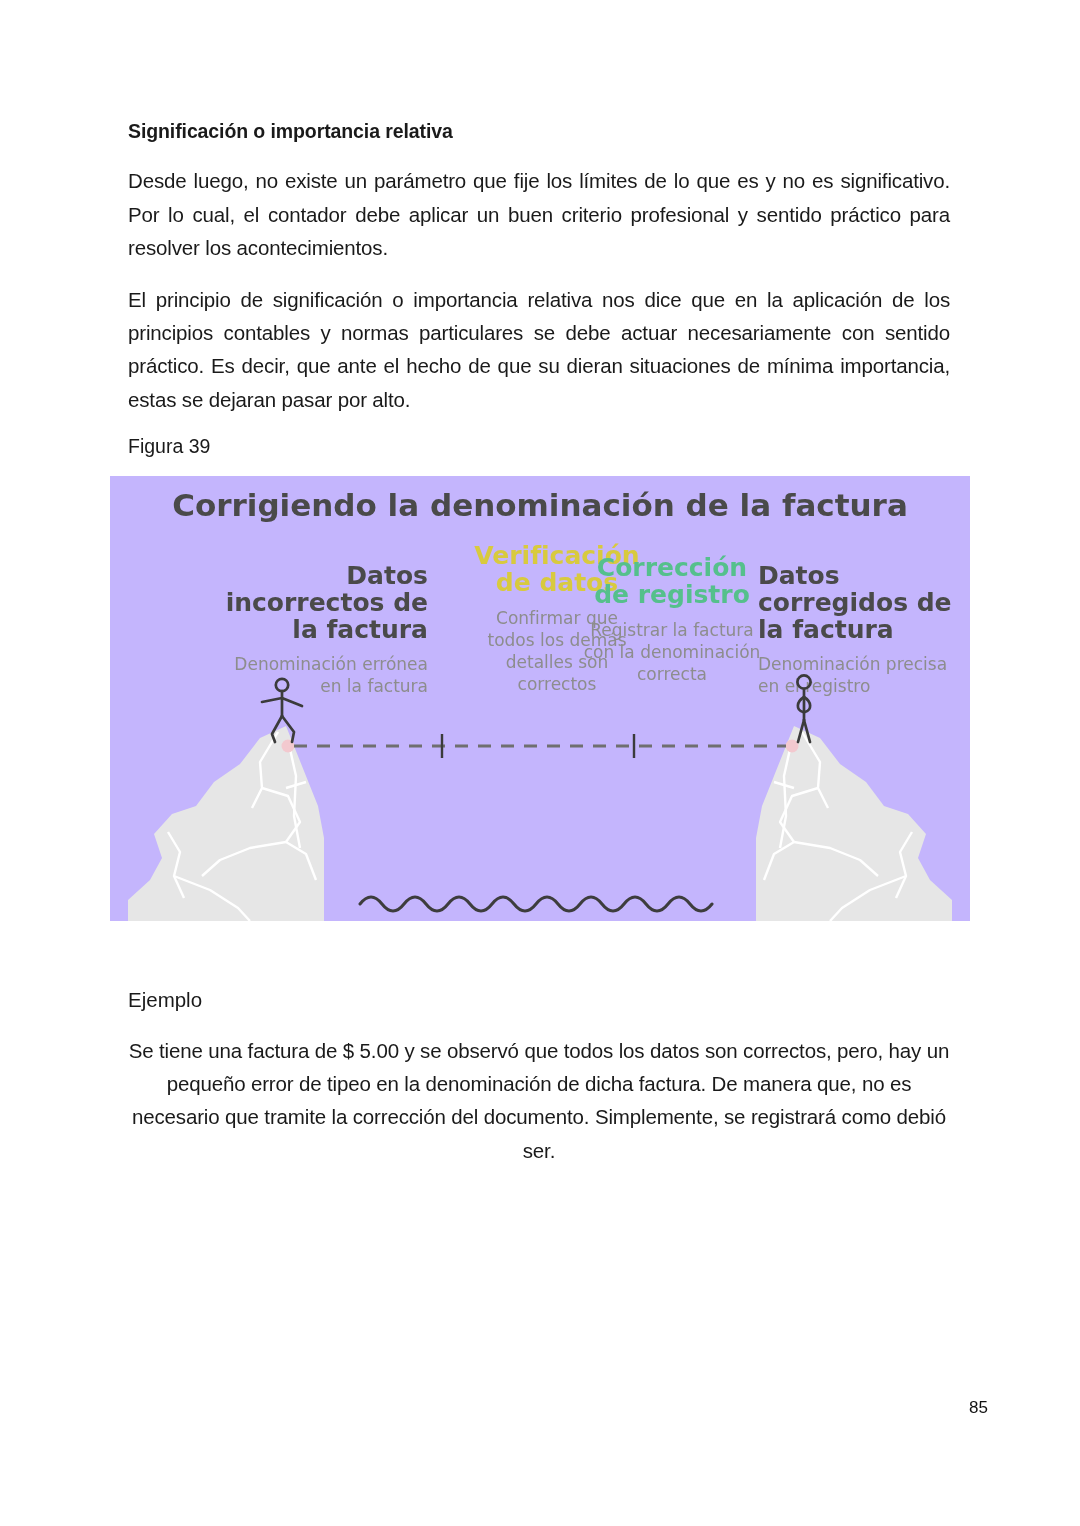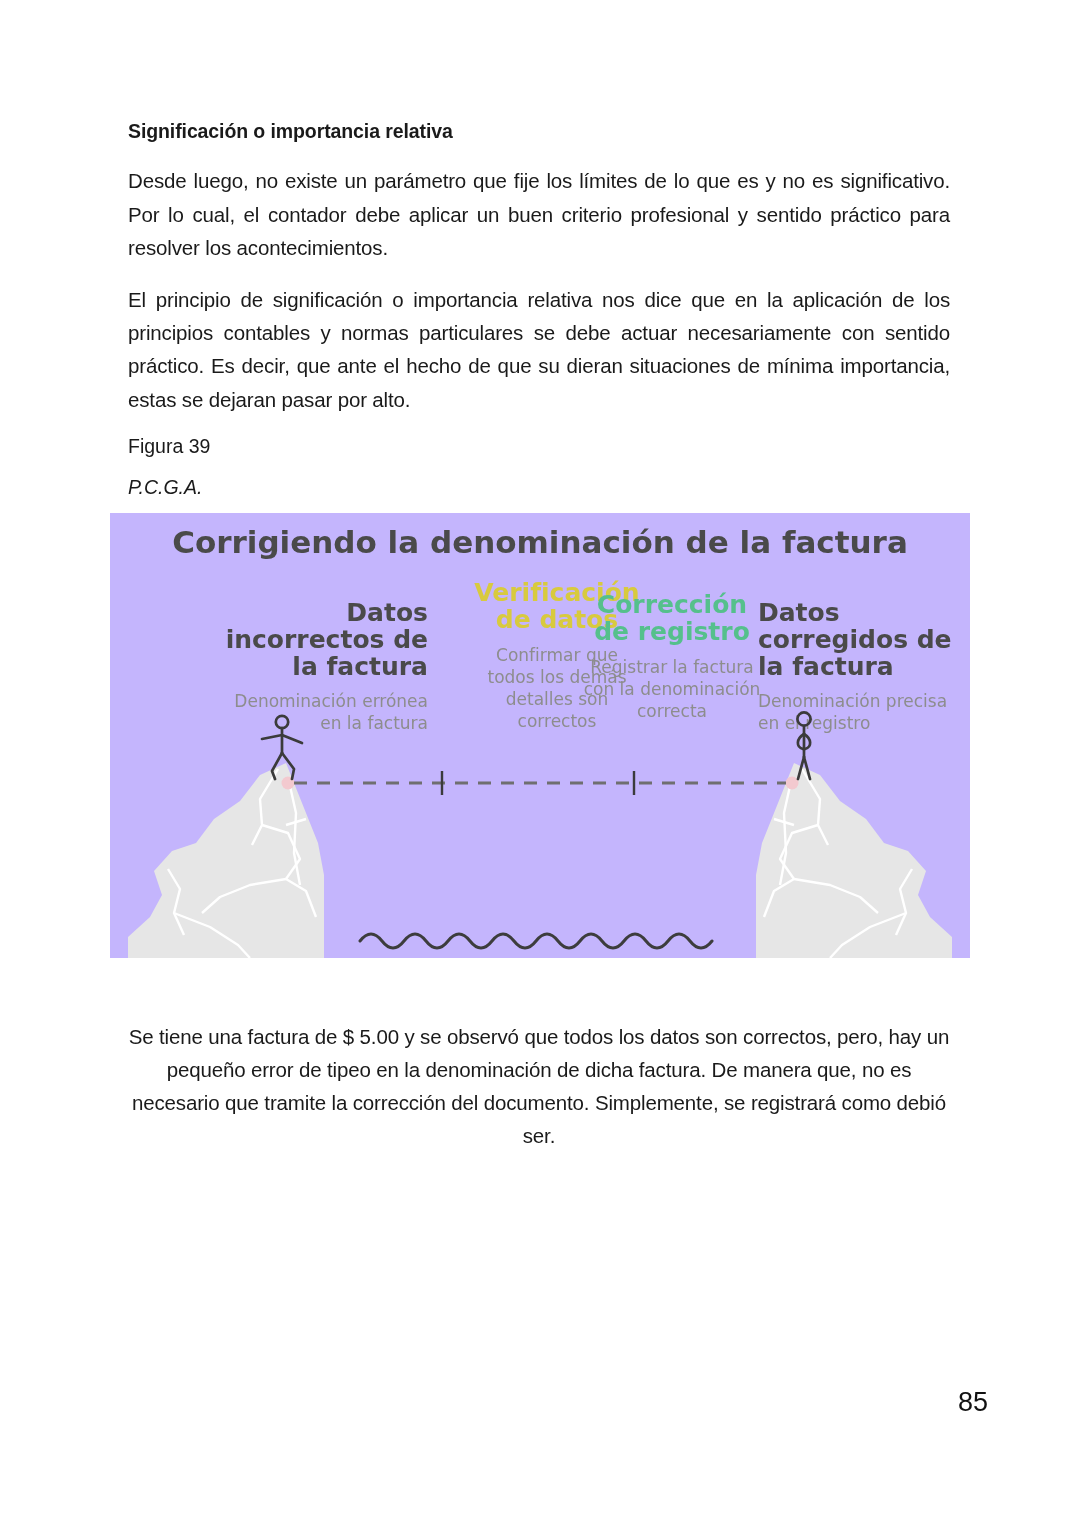--- a/index.html
+++ b/index.html
@@ -79,40 +79,39 @@
     margin: 2px 0 0 -18px;
     background: #c4b5fd;
   }
   .figure svg { display: block; }
 
   
   .page-number {
     position: absolute;
     right: 92px;
     bottom: 108px;
-    font-size: 27px;
+    font-size: 17px;
     color: #111;
   }
 </style>
 </head>
 <body>
 
 <div class="page">
 
   <div class="content">
 
     <div class="heading-bold">Significación o importancia relativa</div>
 
     <p class="para">Desde luego, no existe un parámetro que fije los límites de lo que es y no es significativo. Por lo cual, el contador debe aplicar un buen criterio profesional y sentido práctico para resolver los acontecimientos.</p>
 
     <p class="para">El principio de significación o importancia relativa nos dice que en la aplicación de los principios contables y normas particulares se debe actuar necesariamente con sentido práctico. Es decir, que ante el hecho de que su dieran situaciones de mínima importancia, estas se dejaran pasar por alto.</p>
 
     <div class="fig-label">Figura 39</div>
 
-    <div class="fig-title-italic">P.C.G.A.</div>
 
     <div class="figure">
       <svg width="860" height="445" viewBox="0 0 860 445" xmlns="http://www.w3.org/2000/svg">
 
         <text id="fig-title" x="430" y="40" text-anchor="middle" font-family="'DejaVu Sans', sans-serif" font-size="31" font-weight="bold" fill="#4a4a4a">Corrigiendo la denominación de la factura</text>
 
         <g>
           <text id="c0-t0" x="318" y="108" text-anchor="end" font-family="'DejaVu Sans', sans-serif" font-size="25" font-weight="bold" fill="#4a4a4a">Datos</text>
           <text id="c0-t1" x="318" y="135" text-anchor="end" font-family="'DejaVu Sans', sans-serif" font-size="25" font-weight="bold" fill="#4a4a4a">incorrectos de</text>
           <text id="c0-t2" x="318" y="162" text-anchor="end" font-family="'DejaVu Sans', sans-serif" font-size="25" font-weight="bold" fill="#4a4a4a">la factura</text>
@@ -206,20 +205,21 @@
                  q 11 -14 22 0 q 11 14 22 0 q 11 -14 22 0 q 11 14 22 0
                  q 11 -14 22 0 q 11 14 22 0 q 11 -14 22 0 q 11 14 22 0
                  q 11 -14 22 0 q 11 14 22 0 q 11 -14 22 0 q 11 14 22 0
                  q 11 -14 22 0 q 11 14 22 0 q 11 -14 22 0 q 11 14 22 0" stroke="#3d3d3d" stroke-width="3" fill="none" stroke-linecap="round"></path>
       </svg>
     </div>
 
 
     <div class="spacer-lg"></div>
 
+    <div class="plain-label">Ejemplo</div>
 
     <p class="para last-left">Se tiene una factura de $ 5.00 y se observó que todos los datos son correctos, pero, hay un pequeño error de tipeo en la denominación de dicha factura. De manera que, no es necesario que tramite la corrección del documento. Simplemente, se registrará como debió ser.</p>
 
   </div>
 
   <div class="page-number">85</div>
 
 </div>
 
 </body></html>

